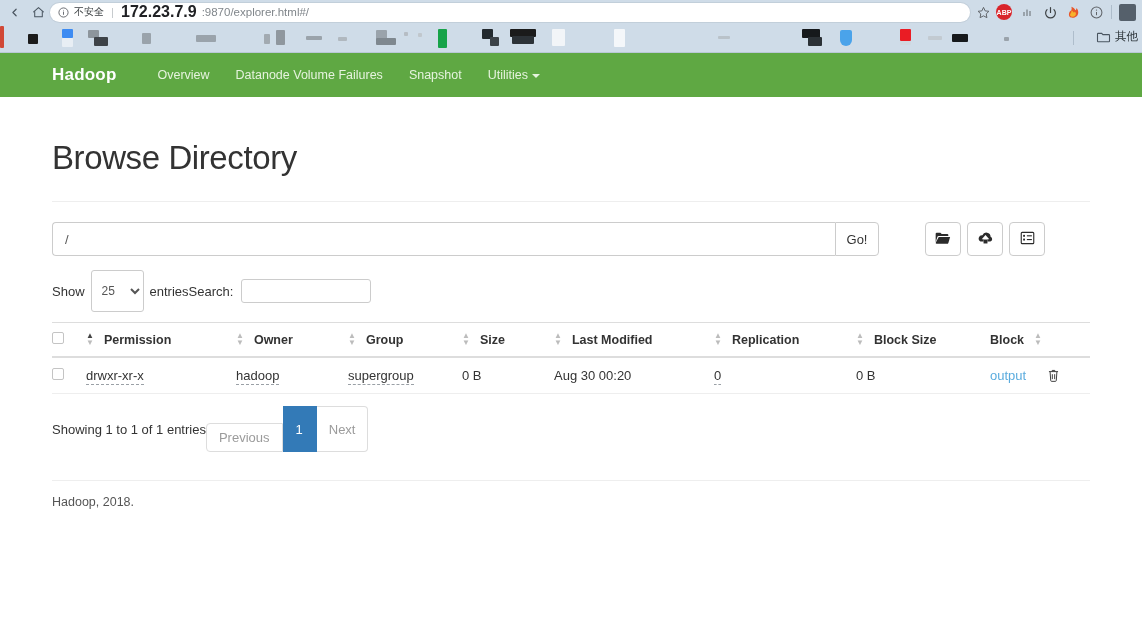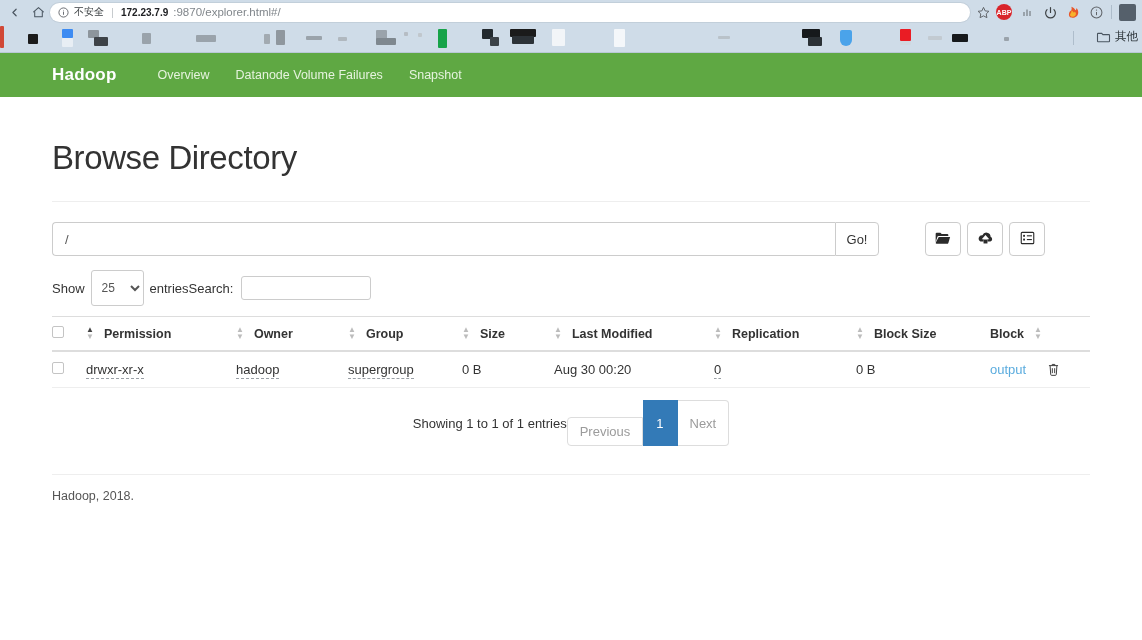--- a/index.html
+++ b/index.html
@@ -45,21 +45,21 @@
     gap: 5px;
     font-size: 11.5px;
     color: #5f6368;
     overflow: hidden;
     white-space: nowrap;
     box-shadow: 0 0 0 1px rgba(0,0,0,.06);
   }
   .omnibox .info-circle { flex: 0 0 auto; display:flex; }
   .security-label { color: #3c4043; font-size: 10px; }
   .omni-sep { color: #c3c7cb; padding: 0 2px; }
-  .url-host { color: #202124; font-weight: bold; font-size: 10px; }
+  .url-host { color: #202124; font-weight: bold; font-size: 16px; }
   .url-rest { color: #80868b; font-size: 11.5px; }
   .star-btn { width: 18px; height: 18px; display:flex; align-items:center; justify-content:center; color:#5f6368; }
 
   .chrome-right-icons { display: flex; align-items: center; gap: 7px; padding-right: 2px; }
   .ext-ic { width: 16px; height: 16px; border-radius: 50%; display:flex; align-items:center; justify-content:center; font-size: 7px; color:#fff; font-weight:bold; }
   .ext-abp { background: #d9242a; }
   .ext-grey { background: transparent; color:#9aa3ab; }
   .ext-power { background: transparent; color:#3c4043; }
   .ext-fox { background: transparent; }
   .ext-info { background: transparent; color:#5f6368; }
@@ -184,21 +184,21 @@
   
   .dt-controls {
     display: flex;
     align-items: center;
     margin: 12px 0 10px 0;
     font-size: 13px;
     color: #333333;
   }
   .dt-length { display: flex; align-items: center; gap: 6px; }
   .len-select {
-    height: 36px;
+    height: 42px;
     border: 1px solid #cccccc;
     border-radius: 3px;
     background: #fff;
     font-size: 12px;
     color: #555;
     padding: 0 4px 0 6px;
     font-family: "Liberation Sans", sans-serif;
   }
   .dt-filter { display: flex; align-items: center; gap: 8px; }
   .search-input {
@@ -257,21 +257,21 @@
     border: 1px solid #c4c4c4;
     border-radius: 2px;
     background: #fff;
     display: inline-block;
   }
 
   
   .dt-footer {
     display: flex;
     align-items: center;
-    justify-content: center;
+    justify-content: flex-start;
     margin-top: 12px;
     font-size: 13px;
     color: #333333;
   }
   .pagination { display: flex; }
   .page-btn {
     border: 1px solid #dddddd;
     background: #ffffff;
     color: #9b9b9b;
     font-size: 13px;
@@ -413,20 +413,21 @@
       <span>其他</span>
     </span>
   </div>
 </div>
 
 <div class="navbar">
   <span class="brand">Hadoop</span>
   <a class="nav-link">Overview</a>
   <a class="nav-link">Datanode Volume Failures</a>
   <a class="nav-link">Snapshot</a>
+  <a class="nav-link"><span>Utilities</span><span class="caret"></span></a>
 </div>
 
 <div class="container">
 
   <h1 class="page-title">Browse Directory</h1>
   <hr class="title-rule">
 
   <div class="path-row">
     <div class="input-group">
       <input class="path-input" type="text" value="/" style="">

